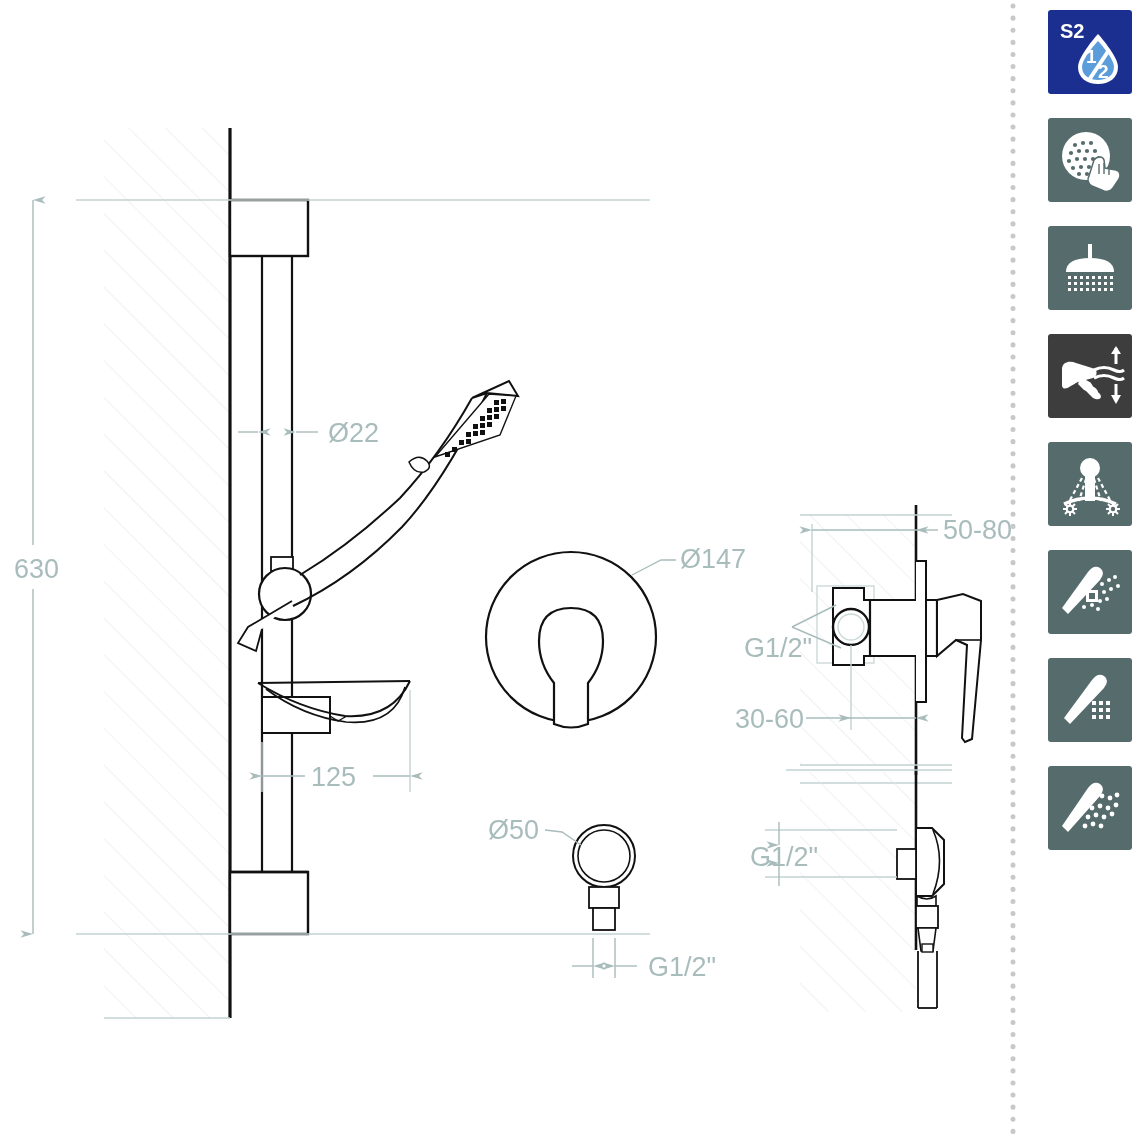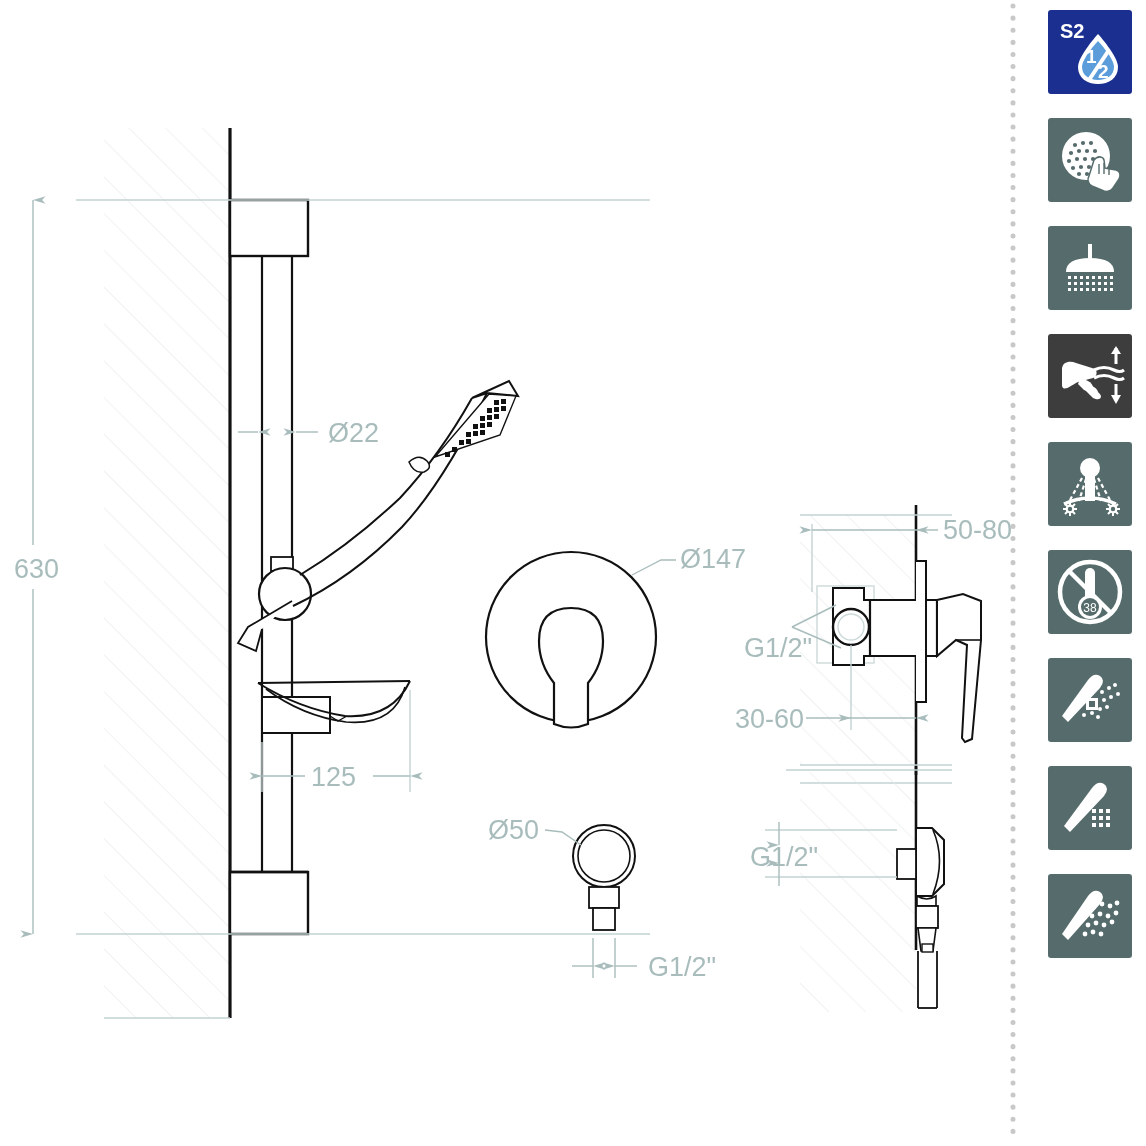--- a/index.html
+++ b/index.html
@@ -330,31 +330,20 @@
           <circle cx="22" cy="67" r="4.4"></circle>
           <path d="M22 60 L22 74 M15 67 L29 67 M17 62 L27 72 M27 62 L17 72" stroke="#ffffff" stroke-width="2"></path>
           <circle cx="65" cy="67" r="4.4"></circle>
           <path d="M65 60 L65 74 M58 67 L72 67 M60 62 L70 72 M70 62 L60 72" stroke="#ffffff" stroke-width="2"></path>
         </g>
         <circle cx="22" cy="67" r="2.2" fill="#566b6b"></circle>
         <circle cx="65" cy="67" r="2.2" fill="#566b6b"></circle>
       </svg>
     </div>
 
-    <div class="feature-icon">
-      <svg viewBox="0 0 84 84">
-        <rect width="84" height="84" fill="#566b6b"></rect>
-        <circle cx="42" cy="42" r="30" stroke="#ffffff" stroke-width="4.5" fill="none"></circle>
-        <line x1="21" y1="21" x2="63" y2="63" stroke="#ffffff" stroke-width="4.5"></line>
-        <rect x="37" y="18" width="10" height="34" rx="5" fill="#ffffff"></rect>
-        <circle cx="42" cy="57" r="12" fill="#ffffff"></circle>
-        <circle cx="42" cy="57" r="9" fill="#566b6b"></circle>
-        <text x="42" y="62" text-anchor="middle" font-family="Liberation Sans, sans-serif" font-size="12" fill="#ffffff">38</text>
-      </svg>
-    </div>
 
     <div class="feature-icon">
       <svg viewBox="0 0 84 84">
         <rect width="84" height="84" fill="#566b6b"></rect>
         <path d="M14 58 L20 64 L52 30 Q58 22 52 18 Q46 14 40 22 Z" fill="#ffffff"></path>
         <rect x="38" y="40" width="12" height="12" fill="#ffffff"></rect>
         <rect x="41" y="43" width="6" height="6" fill="#566b6b"></rect>
         <g fill="#ffffff">
           <circle cx="40" cy="34" r="2"></circle>
             <circle cx="47" cy="31" r="2"></circle>

